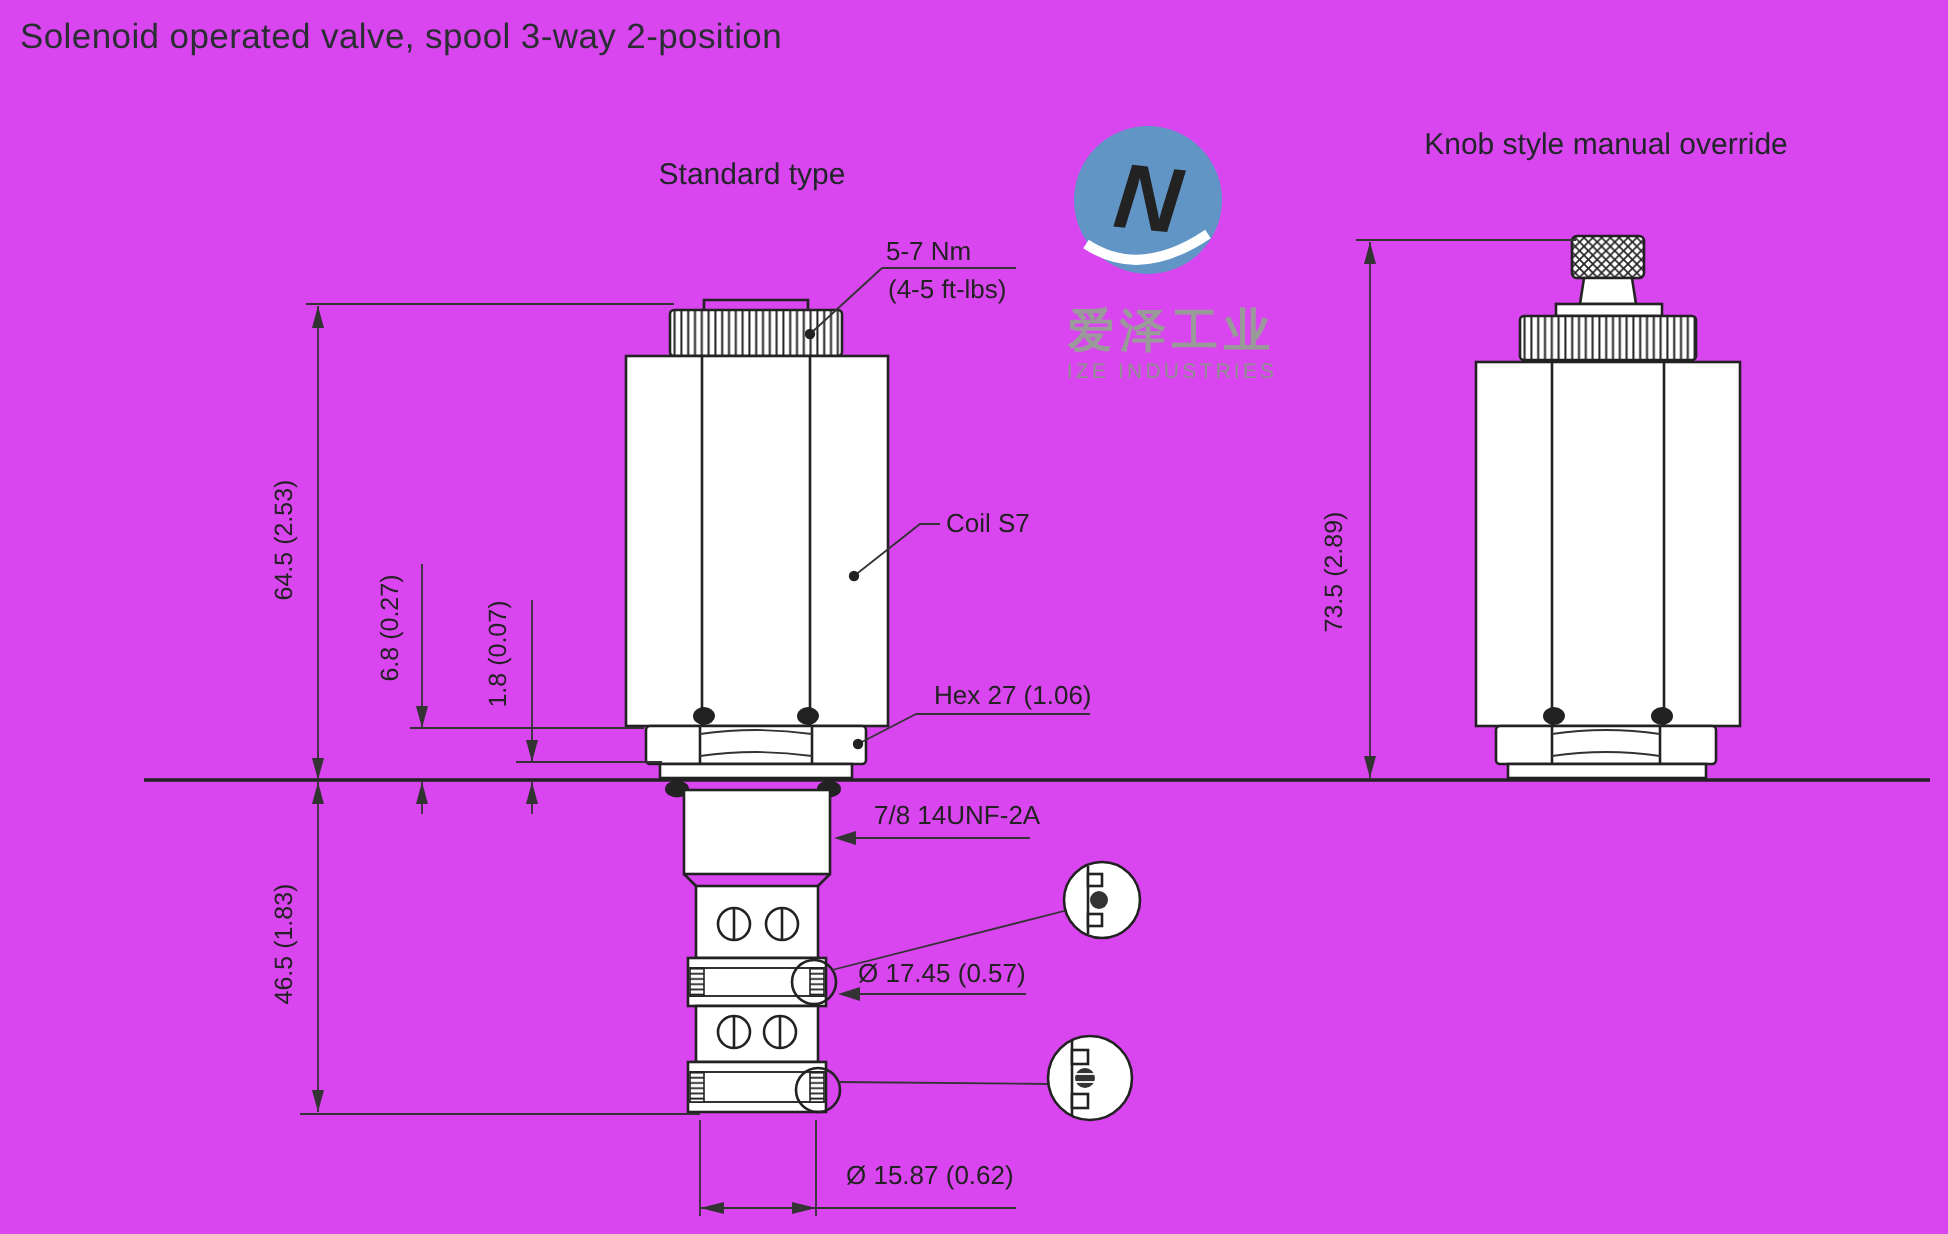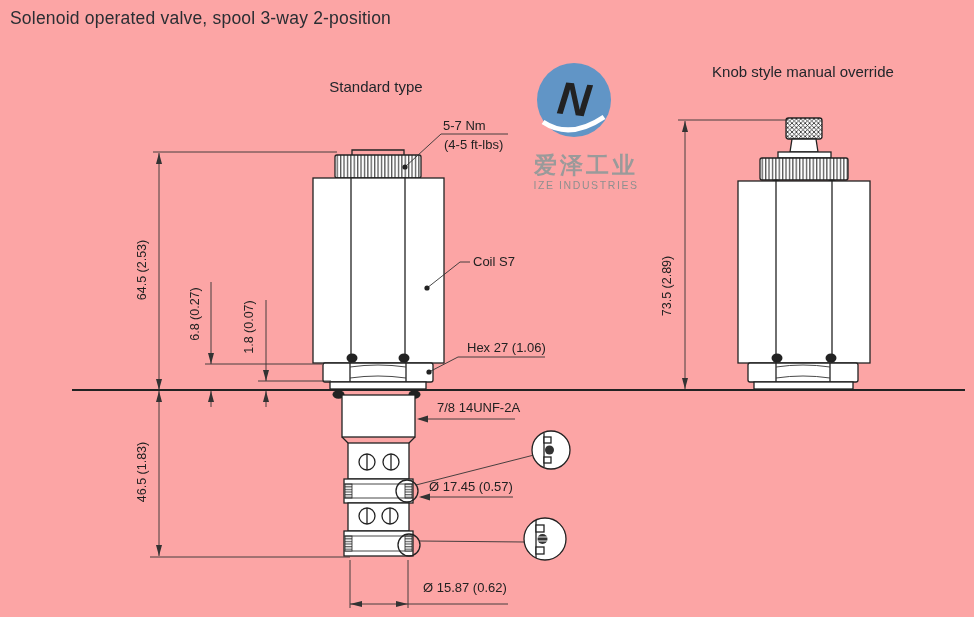--- a/index.html
+++ b/index.html
@@ -1,19 +1,19 @@
 <!DOCTYPE html>
 <html><head>
 <meta charset="utf-8">
 <style>
   html,body{margin:0;padding:0;background:#ffffff;}
   .page{
     position:relative;
     width:974px;height:617px;
-    background:#fca5a5;
+    background:#d946ef;
     font-family:"Liberation Sans", sans-serif;
     overflow:hidden;
   }
   svg text{font-family:"Liberation Sans", sans-serif;fill:#222;}
   .title-text{font-size:17.5px;fill:#2a2e33;letter-spacing:.2px;}
   .header-text{font-size:15px;fill:#22262b;}
   .callout{font-size:13px;}
   .dim{font-size:12.5px;}
   .logo-cn{font-size:23px;font-weight:bold;fill:#9a9a9a;letter-spacing:3px;}
   .logo-en{font-size:10.5px;fill:#8f8f8f;letter-spacing:1.6px;}

